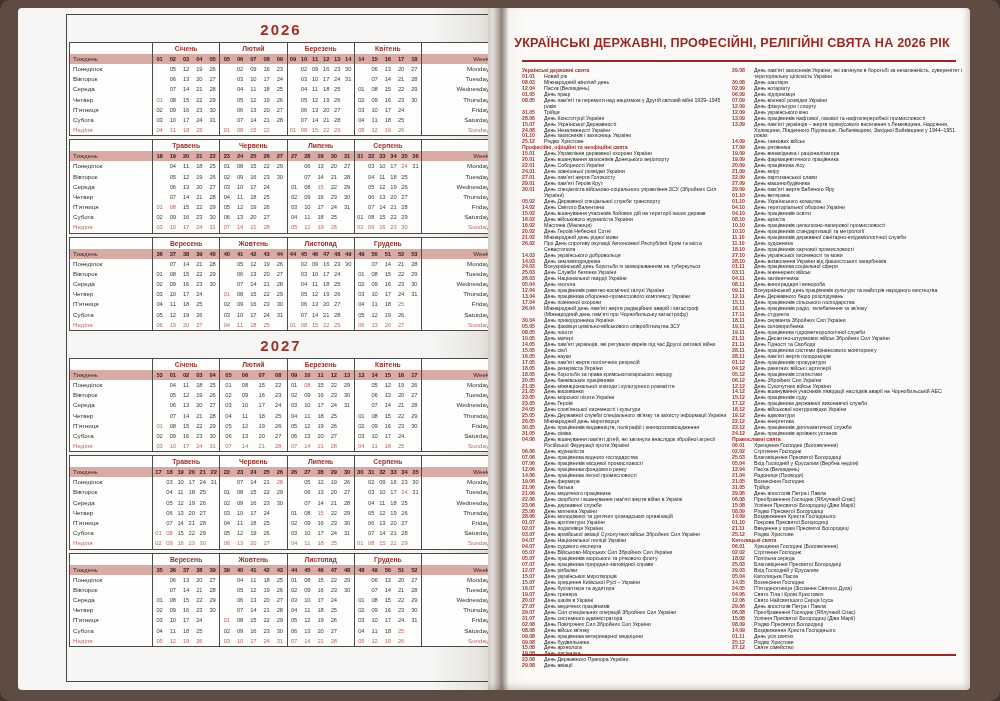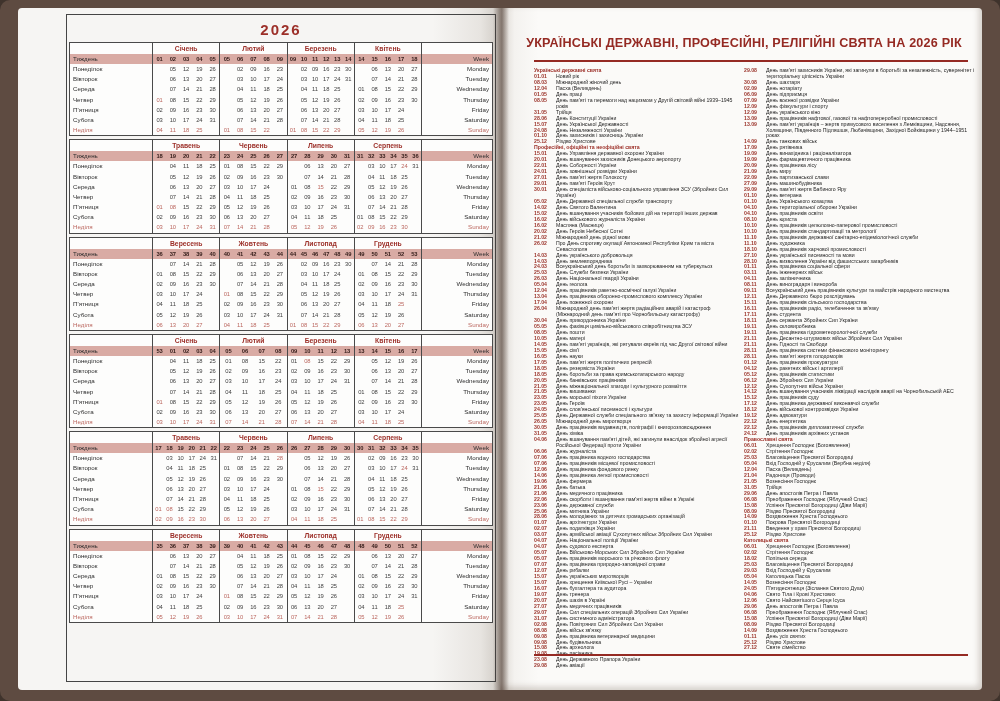--- a/index.html
+++ b/index.html
@@ -1,21 +1,21 @@
 <!DOCTYPE html>
 <html><head>
 <meta charset="utf-8">
 <style>
   html,body{margin:0;padding:0;}
   body{width:1000px;height:701px;position:relative;overflow:hidden;
        font-family:"Liberation Sans", sans-serif;background:#3f332c;}
   .cover{position:absolute;inset:0;background:#5e4b41;border-radius:10px;}
   .page{position:absolute;top:8px;height:682px;width:482px;}
   .page-left{left:18px;background:linear-gradient(to right,#f6f5f3 0%,#f6f5f3 86%,#e7e4e0 96%,#cfcac4 100%);border-radius:4px 0 0 4px;}
-  .page-right{left:500px;background:linear-gradient(to right,#d8d3cd 0%,#f4f2ef 3%,#fbfaf8 8%,#fbfaf8 100%);border-radius:0 4px 4px 0;box-shadow:inset -3px -3px 6px rgba(90,70,55,.25);}
+  .page-right{left:488px;background:linear-gradient(to right,#d8d3cd 0%,#f4f2ef 3%,#fbfaf8 8%,#fbfaf8 100%);border-radius:0 4px 4px 0;box-shadow:inset -3px -3px 6px rgba(90,70,55,.25);}
   .spine{position:absolute;left:493px;top:8px;width:16px;height:682px;
          background:linear-gradient(to right,rgba(60,40,30,0) 0%,rgba(60,40,30,.45) 45%,rgba(60,40,30,.55) 55%,rgba(60,40,30,0) 100%);}
   .frame{position:absolute;left:48px;top:6px;width:428px;height:666px;border:1px solid #454545;}
   .year-title{text-align:center;font-weight:bold;font-size:15px;letter-spacing:2px;color:#9c2f28;margin:6px 0 4px 0;}
   .yt1{}
   .cal-wrap{padding:0 2px;}
   .band{display:flex;border:1px solid #4a4a4a;margin:0 0 3px 0;background:#fdfdfc;}
   .col{display:flex;flex-direction:column;}
   .label-col{width:82px;}
   .month-col{flex:1;border-left:1px solid #4a4a4a;}
@@ -850,20 +850,21 @@
             <div class="wk-row lbl-en">Week</div>
             <div class="day-row lbl-en">Monday</div>
             <div class="day-row lbl-en">Tuesday</div>
             <div class="day-row lbl-en">Wednesday</div>
             <div class="day-row lbl-en">Thursday</div>
             <div class="day-row lbl-en">Friday</div>
             <div class="day-row lbl-en">Saturday</div>
             <div class="day-row lbl-en red">Sunday</div>
           </div>
         </div>
+        <div class="year-title">2027</div>
         <div class="band">
           <div class="col label-col">
             <div class="mn-row"></div>
             <div class="wk-row lbl">Тиждень</div>
             <div class="day-row lbl">Понеділок</div>
             <div class="day-row lbl">Вівторок</div>
             <div class="day-row lbl">Середа</div>
             <div class="day-row lbl">Четвер</div>
             <div class="day-row lbl">П'ятниця</div>
             <div class="day-row lbl">Субота</div>

